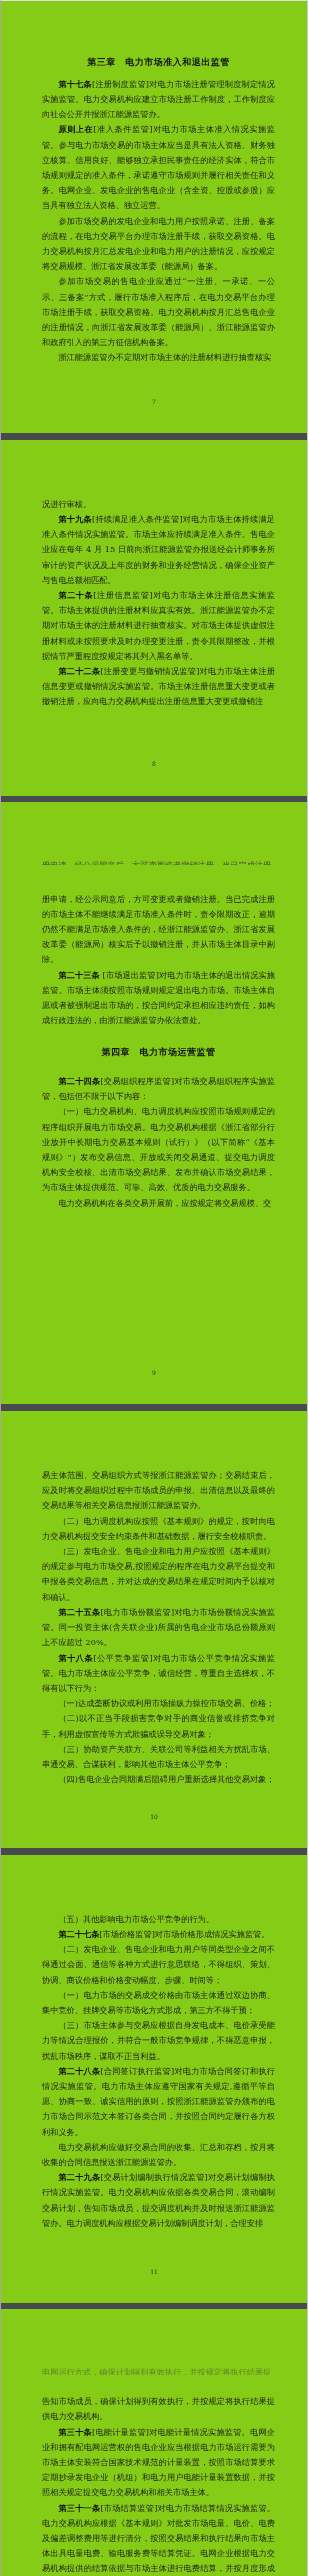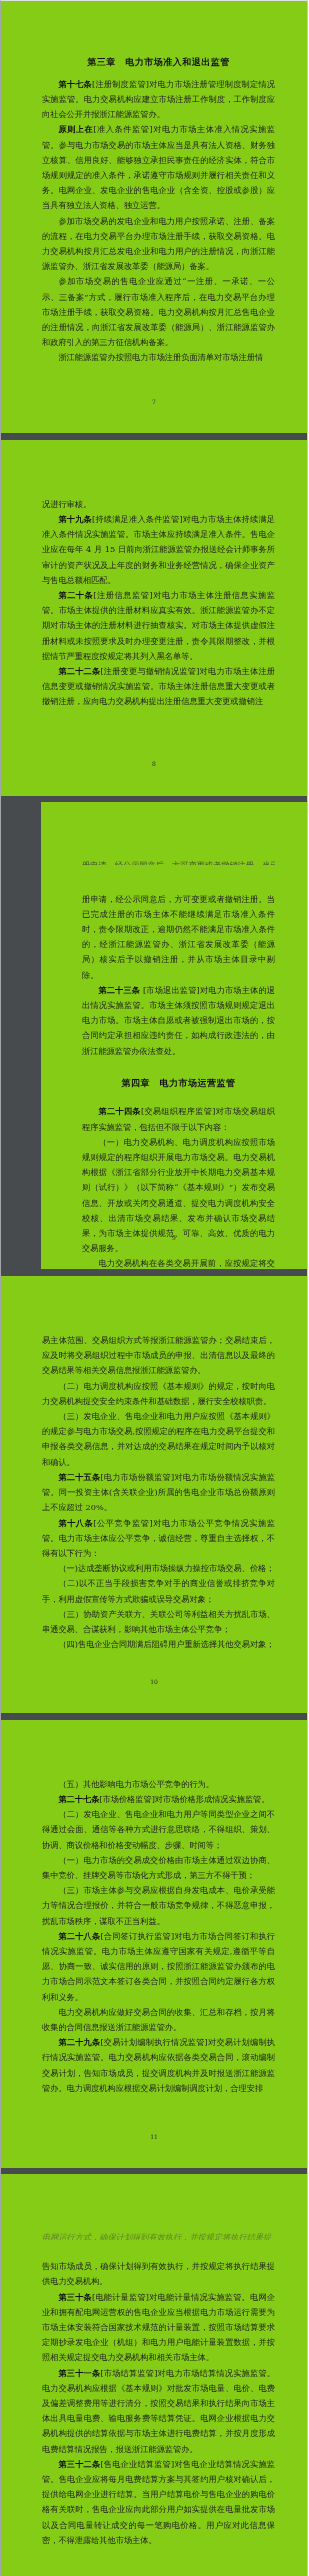--- a/index.html
+++ b/index.html
@@ -18,21 +18,21 @@
   }
   .pdf-page{
     position:relative;
     background:#84cc16;
     box-sizing:border-box;
     padding:0 32px 0 41px;
     overflow:hidden;
   }
   .p1{height:432px;}
   .p2{height:356px;}
-  .p3{height:467px;margin-left:40px;}
+  .p3{height:602px;}
   .p4{height:437px;}
   .p5{height:448px;}
   .p6{height:472px;}
   .page-gap{height:6.7px;}
   .page-text{padding-top:57px;}
   .p1 .page-text{padding-top:54px;}
   .p3 .page-text,.p6 .page-text{padding-top:56px;}
   .body-para{
     margin:0;
     font-size:8.2px;
@@ -57,43 +57,43 @@
   }
   .p1 .chapter{margin:0 0 6.2px;}
   .ghost-line{
     font-size:8.2px;
     line-height:15.2px;
     color:#3a3a3a;
     overflow:hidden;
     white-space:nowrap;
   }
   .p3 .ghost-line{height:6.2px;margin-bottom:27px;opacity:.88;}
-  .p6 .ghost-line{height:9.8px;margin-bottom:19px;opacity:.5;font-style:italic;}
+  .p6 .ghost-line{height:9.8px;margin-bottom:19px;opacity:.5;}
   .page-number{
     position:absolute;
     left:0;right:0;
     bottom:28px;
     text-align:center;
     font-size:6px;
     line-height:7.2px;
     color:#2b2b2b;
   }
 </style>
 </head>
 <body>
 
 <div class="doc-stack">
     <section class="pdf-page p1">
       <div class="page-text">
         <h2 class="chapter">第三章　电力市场准入和退出监管</h2>
         <p class="body-para"><span class="lead">第十七条</span>[注册制度监管]对电力市场注册管理制度制定情况实施监管。电力交易机构应建立市场注册工作制度，工作制度应向社会公开并报浙江能源监管办。</p>
         <p class="body-para"><span class="lead">原则上在</span>[准入条件监管]对电力市场主体准入情况实施监管。参与电力市场交易的市场主体应当是具有法人资格、财务独立核算、信用良好、能够独立承担民事责任的经济实体，符合市场规则规定的准入条件，承诺遵守市场规则并履行相关责任和义务。电网企业、发电企业的售电企业（含全资、控股或参股）应当具有独立法人资格、独立运营。</p>
-        <p class="body-para">参加市场交易的发电企业和电力用户按照承诺、注册、备案的流程，在电力交易平台办理市场注册手续，获取交易资格。电力交易机构按月汇总发电企业和电力用户的注册情况，向浙江能源监管办、浙江省发展改革委（能源局）备案。</p>
+        <p class="body-para">参加市场交易的发电企业和电力用户按照承诺、注册、备案的流程，在电力交易平台办理市场注册手续，获取交易资格。电力交易机构按月汇总发电企业和电力用户的注册情况，应按规定将交易规模、浙江省发展改革委（能源局）备案。</p>
         <p class="body-para">参加市场交易的售电企业应通过“一注册、一承诺、一公示、三备案”方式，履行市场准入程序后，在电力交易平台办理市场注册手续，获取交易资格。电力交易机构按月汇总售电企业的注册情况，向浙江省发展改革委（能源局）、浙江能源监管办和政府引入的第三方征信机构备案。</p>
-        <p class="body-para">浙江能源监管办按照电力市场注册负面清单对市场注册情</p>
+        <p class="body-para">浙江能源监管办不定期对市场主体的注册材料进行抽查核实</p>
       </div>
       <div class="page-number">7</div>
     </section>
     <div class="page-gap"></div>
     <section class="pdf-page p2">
       <div class="page-text">
         <p class="body-para cont">况进行审核。</p>
         <p class="body-para"><span class="lead">第十九条</span>[持续满足准入条件监管]对电力市场主体持续满足准入条件情况实施监管。市场主体应持续满足准入条件。售电企业应在每年 4 月 15 日前向浙江能源监管办报送经会计师事务所审计的资产状况及上年度的财务和业务经营情况，确保企业资产与售电总额相匹配。</p>
         <p class="body-para"><span class="lead">第二十条</span>[注册信息监管]对电力市场主体注册信息实施监管。市场主体提供的注册材料应真实有效。浙江能源监管办不定期对市场主体的注册材料进行抽查核实。对市场主体提供虚假注册材料或未按照要求及时办理变更注册，责令其限期整改，并根据情节严重程度按规定将其列入黑名单等。</p>
         <p class="body-para"><span class="lead">第二十二条</span>[注册变更与撤销情况监管]对电力市场主体注册信息变更或撤销情况实施监管。市场主体注册信息重大变更或者撤销注册，应向电力交易机构提出注册信息重大变更或撤销注</p>

